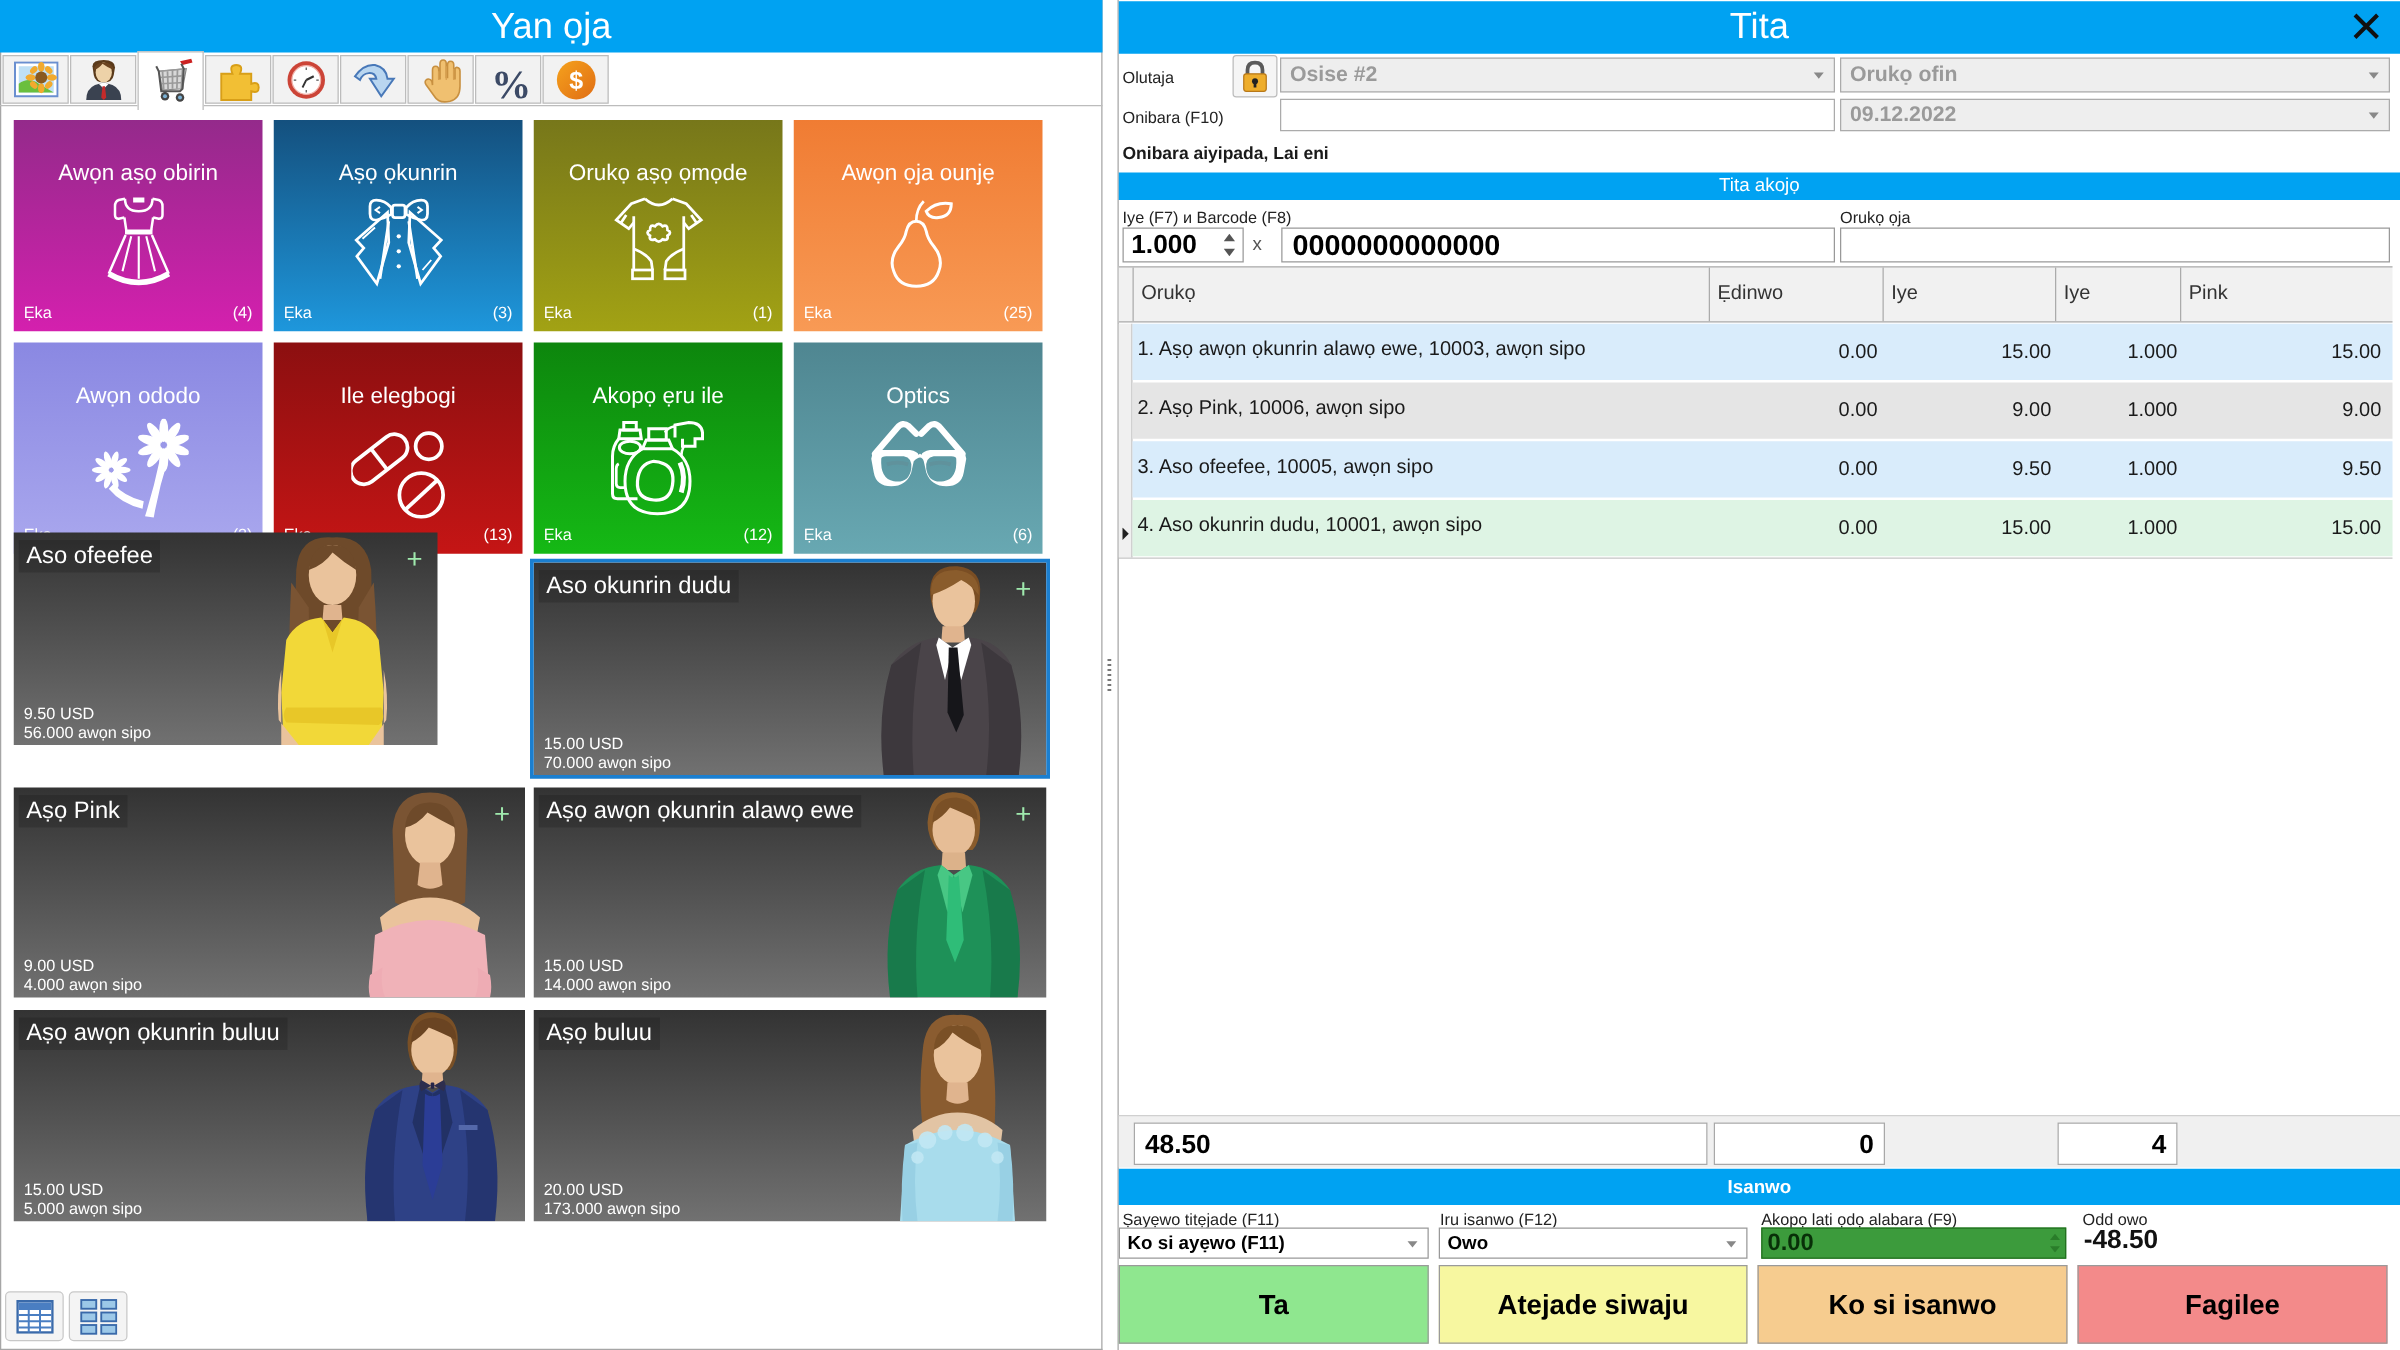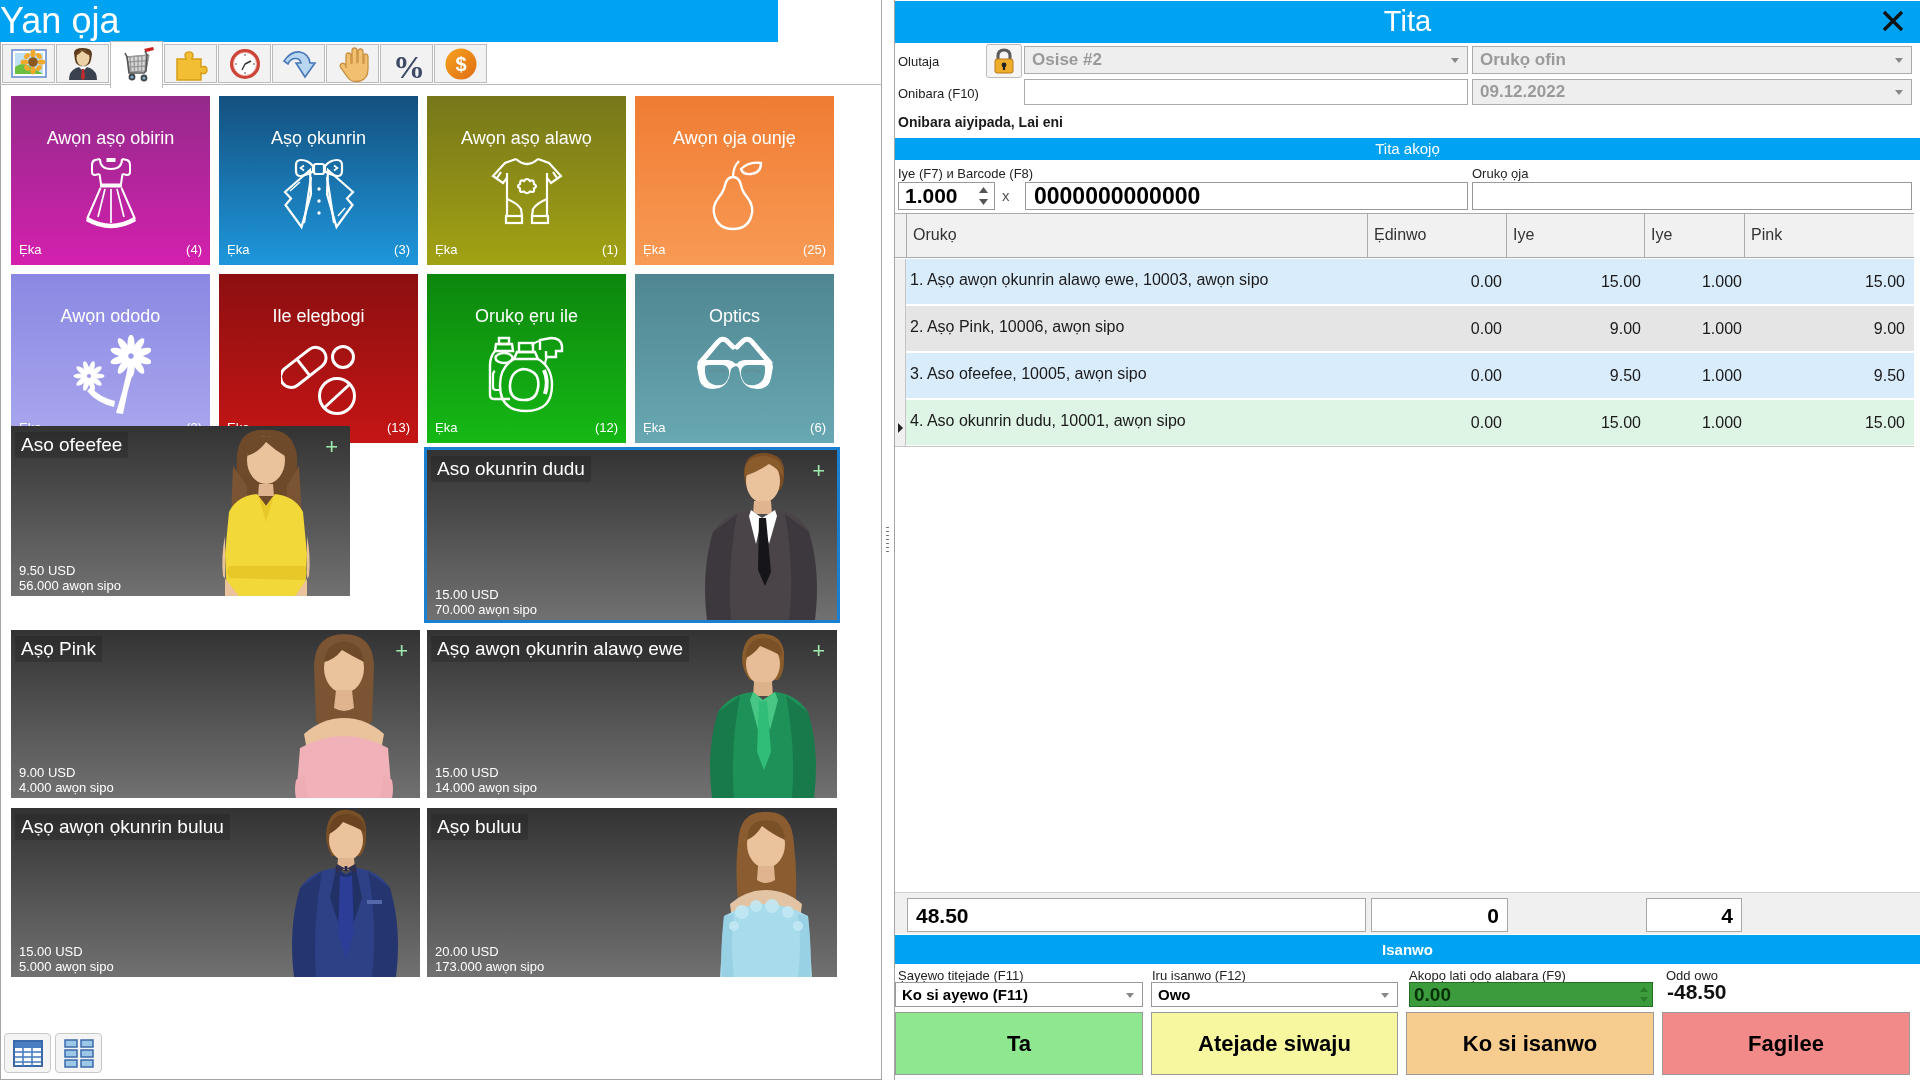--- a/index.html
+++ b/index.html
@@ -2,21 +2,21 @@
 <html><head>
 <meta charset="utf-8">
 <style>
 *{margin:0;padding:0;box-sizing:border-box}
 html,body{width:1920px;height:1080px}
 body{font-family:"Liberation Sans",sans-serif;background:#fff;position:relative;overflow:hidden}
 .abs{position:absolute}
 .bluebar{background:#00a2f2;color:#fff}
 
 #lp{left:0;top:0;width:882px;height:1080px;border-left:1px solid #a6a6a6;border-bottom:1px solid #a6a6a6;border-right:1px solid #a6a6a6;background:#fff}
-#lp-title{left:0;top:0;width:778px;height:42px;font-size:36px;text-align:left;line-height:42px}
+#lp-title{left:0;top:0;width:882px;height:42px;font-size:29px;text-align:center;line-height:42px}
 .tab{top:44px;width:53px;height:39px;background:#f2f2f2;border:1px solid #bcbcbc}
 .tab.sel{top:41px;height:47px;background:#fff;border-bottom:none}
 .tabline{left:0;top:84px;width:882px;height:1px;background:#bcbcbc}
 
 .cat{width:199px;height:169px;color:#fff}
 .cat .t{position:absolute;left:0;right:0;top:32px;text-align:center;font-size:18px}
 .cat .eka{position:absolute;left:8px;bottom:8px;font-size:13px}
 .cat .cnt{position:absolute;right:8px;bottom:8px;font-size:13px}
 .cat svg{position:absolute;left:50%;top:61px;transform:translateX(-50%)}
 
@@ -151,21 +151,21 @@
   <path d="M32 20 L25 66 M48 20 L55 66"></path>
   <circle cx="40" cy="32" r="1.7" fill="#fff" stroke="none"></circle>
       <circle cx="40" cy="44" r="1.7" fill="#fff" stroke="none"></circle>
       <circle cx="40" cy="56" r="1.7" fill="#fff" stroke="none"></circle>
   <path d="M11 34 L21 25 M59 59 L66 51" stroke-width="1.5"></path>
  </svg>
  <div class="eka">Ẹka</div>
     <div class="cnt">(3)</div>
 </div>
 <div class="abs cat" style="left:427px;top:96px;background:linear-gradient(180deg,#77771a,#a2a214)">
- <div class="t">Awọn aṣọ alawọ</div>
+ <div class="t">Orukọ aṣọ ọmọde</div>
  <svg width="76" height="70" viewBox="0 0 76 70" fill="none" stroke="#fff" stroke-width="2.2">
   <path d="M27 2 Q38 12 49 2"></path>
   <path d="M27 2 L16 6 L4 19 L14 26 L18 21 M8 21 L12 15"></path>
   <path d="M49 2 L60 6 L72 19 L62 26 L58 21 M68 21 L64 15"></path>
   <path d="M18 16 L18 59 M58 16 L58 59"></path>
   <path d="M18 42 Q28 46 32 52 L33 59 M58 42 Q48 46 44 52 L43 59"></path>
   <rect x="17" y="59" width="16" height="7"></rect>
       <rect x="43" y="59" width="16" height="7"></rect>
   <path d="M35 24 Q38 20 41 24 Q45 22 45 27 Q49 29 45 31.5 Q46 36 41 34.5 Q38 38 35 34.5 Q30 36 31 31.5 Q27 29 31 27 Q31 22 35 24 Z"></path>
  </svg>
@@ -225,21 +225,21 @@
    <line x1="22" y1="22" x2="22" y2="43"></line>
   </g>
   <circle cx="62" cy="22" r="10.5"></circle>
   <circle cx="56" cy="61" r="17.5"></circle>
   <line x1="43" y1="73" x2="69" y2="49"></line>
  </svg>
  <div class="eka">Ẹka</div>
     <div class="cnt">(13)</div>
 </div>
 <div class="abs cat" style="left:427px;top:274px;background:linear-gradient(180deg,#0d860d,#15b915)">
- <div class="t">Orukọ ẹru ile</div>
+ <div class="t">Akopọ ẹru ile</div>
  <svg width="78" height="80" viewBox="0 0 78 80" fill="none" stroke="#fff" stroke-width="2.4">
   <path d="M11 3 L21 3 L21 9 L11 9 Z"></path>
   <path d="M8 9 L24 9 L25 16 L7 16 Z"></path>
   <path d="M7 16 Q2 22 2 30 L2 60 Q2 64 6 64 L22 64"></path>
   <ellipse cx="16" cy="23" rx="8.5" ry="5"></ellipse>
   <path d="M7 36 Q5 37 5 40 L5 52 Q5 55 8 55 L12 55" stroke-width="2.2"></path>
   <rect x="31" y="8" width="14" height="9"></rect>
   <path d="M29 17 L47 17 L50 24 L26 24 Z"></path>
   <path d="M26 24 Q12 32 12 50 Q12 76 38 76 Q64 76 64 50 Q64 32 50 24"></path>
   <path d="M35 34 Q23 36 22 50 Q21 64 35 65 Q48 66 50 53 Q52 40 43 36 Q39 34 35 34 Z" stroke-width="2.6"></path>

